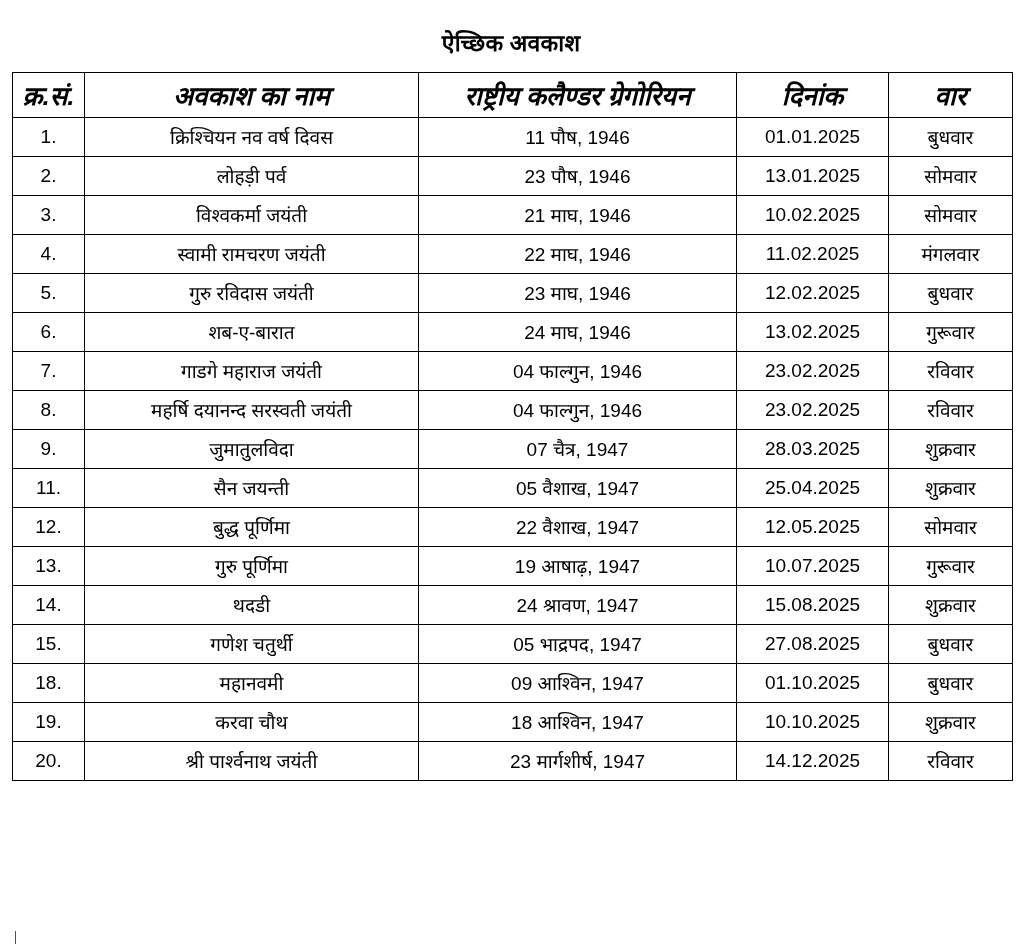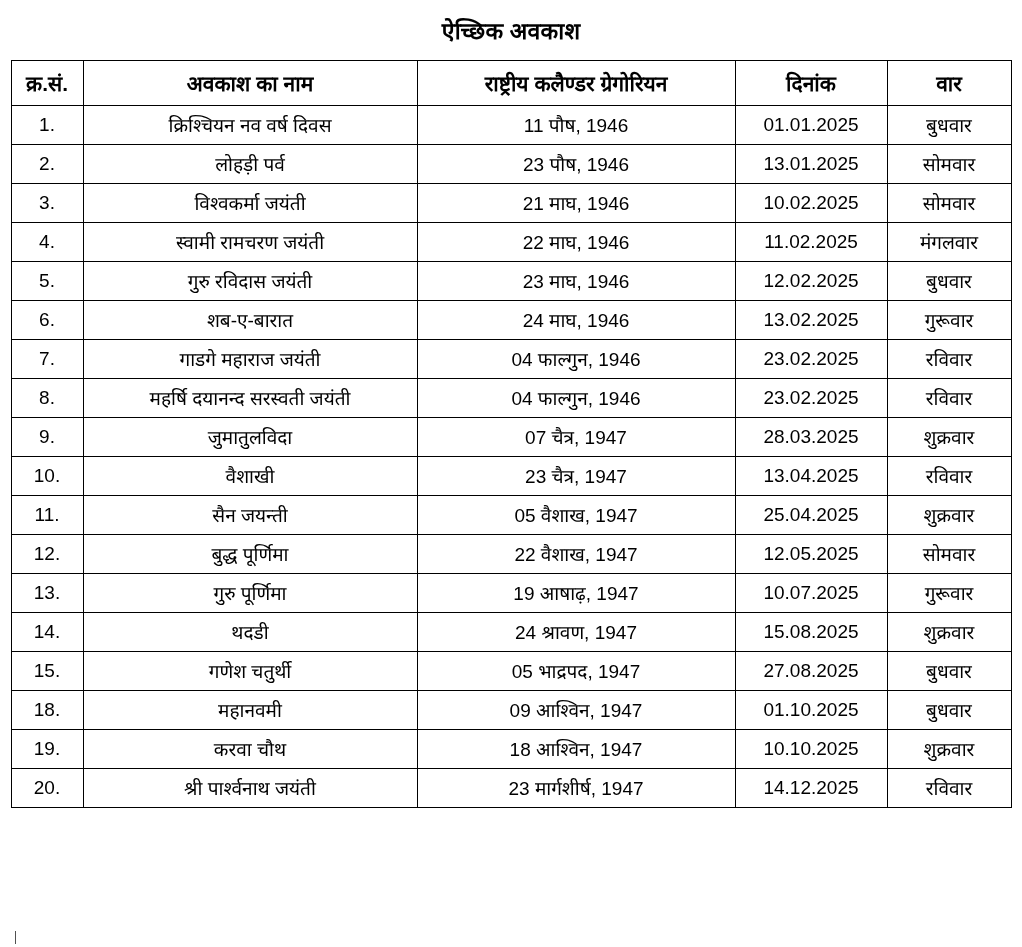--- a/index.html
+++ b/index.html
@@ -12,21 +12,21 @@
     height: 947px;
     font-family: "Liberation Serif", "DejaVu Serif", serif;
     color: #000000;
     position: relative;
     overflow: hidden;
   }
   .page {
     width: 1022px;
     height: 806px;
     box-sizing: border-box;
-    padding: 0;
+    padding: 12px;
   }
   .doc-title {
     text-align: center;
     font-size: 23px;
     font-weight: bold;
     font-family: "Liberation Sans", "DejaVu Sans", sans-serif;
     padding-top: 14px;
     padding-bottom: 14px;
     letter-spacing: 0.2px;
   }
@@ -42,22 +42,23 @@
     border: 1px solid #000;
     padding: 0;
     height: 38px;
     vertical-align: middle;
     text-align: center;
     font-size: 19px;
     font-family: "Liberation Sans", "DejaVu Sans", sans-serif;
   }
   table.holiday-table thead th {
     font-weight: bold;
-    font-size: 21px;
+    font-size: 26px;
     height: 44px;
+    font-style: italic;
   }
   
   col.c-sno    { width: 72px; }
   col.c-name   { width: 334px; }
   col.c-cal    { width: 318px; }
   col.c-date   { width: 152px; }
   col.c-day    { width: 124px; }
 
   td.sno {
     font-family: "Liberation Serif", "DejaVu Serif", serif;
@@ -170,27 +171,20 @@
           <td class="day">रविवार</td>
         </tr>
         <tr>
           <td class="sno">9.</td>
           <td class="name">जुमातुलविदा</td>
           <td class="cal">07 चैत्र, 1947</td>
           <td class="date">28.03.2025</td>
           <td class="day">शुक्रवार</td>
         </tr>
         <tr>
-          <td class="sno">10.</td>
-          <td class="name">वैशाखी</td>
-          <td class="cal">23 चैत्र, 1947</td>
-          <td class="date">13.04.2025</td>
-          <td class="day">रविवार</td>
-        </tr>
-        <tr>
           <td class="sno">11.</td>
           <td class="name">सैन जयन्ती</td>
           <td class="cal">05 वैशाख, 1947</td>
           <td class="date">25.04.2025</td>
           <td class="day">शुक्रवार</td>
         </tr>
         <tr>
           <td class="sno">12.</td>
           <td class="name">बुद्ध पूर्णिमा</td>
           <td class="cal">22 वैशाख, 1947</td>

